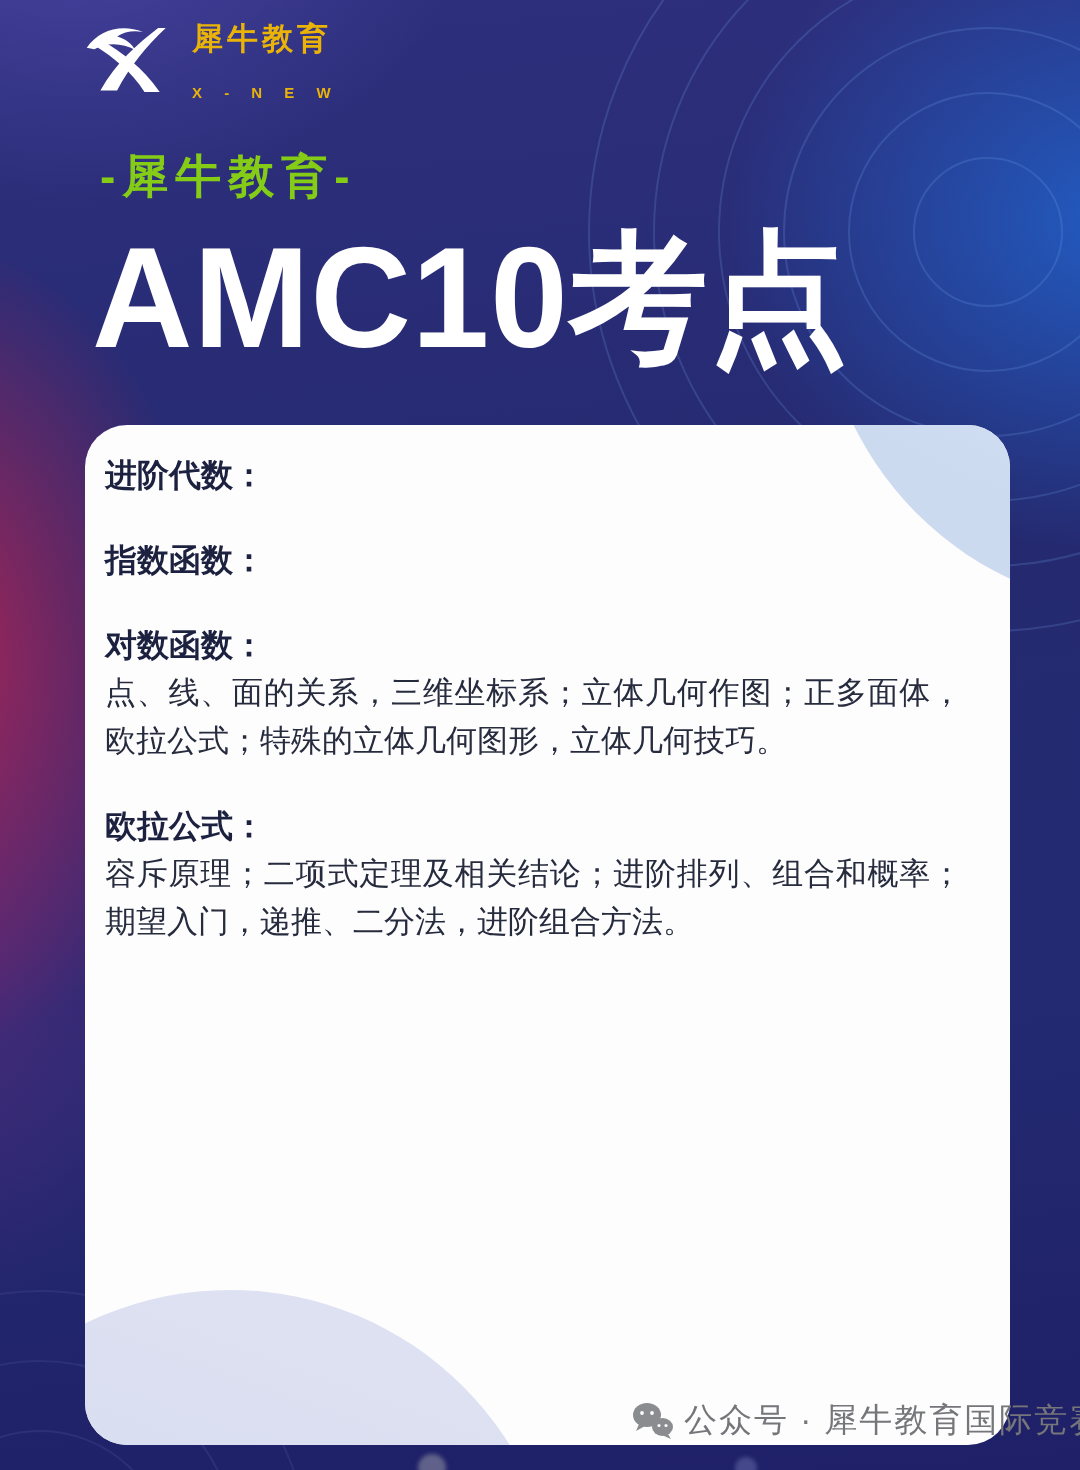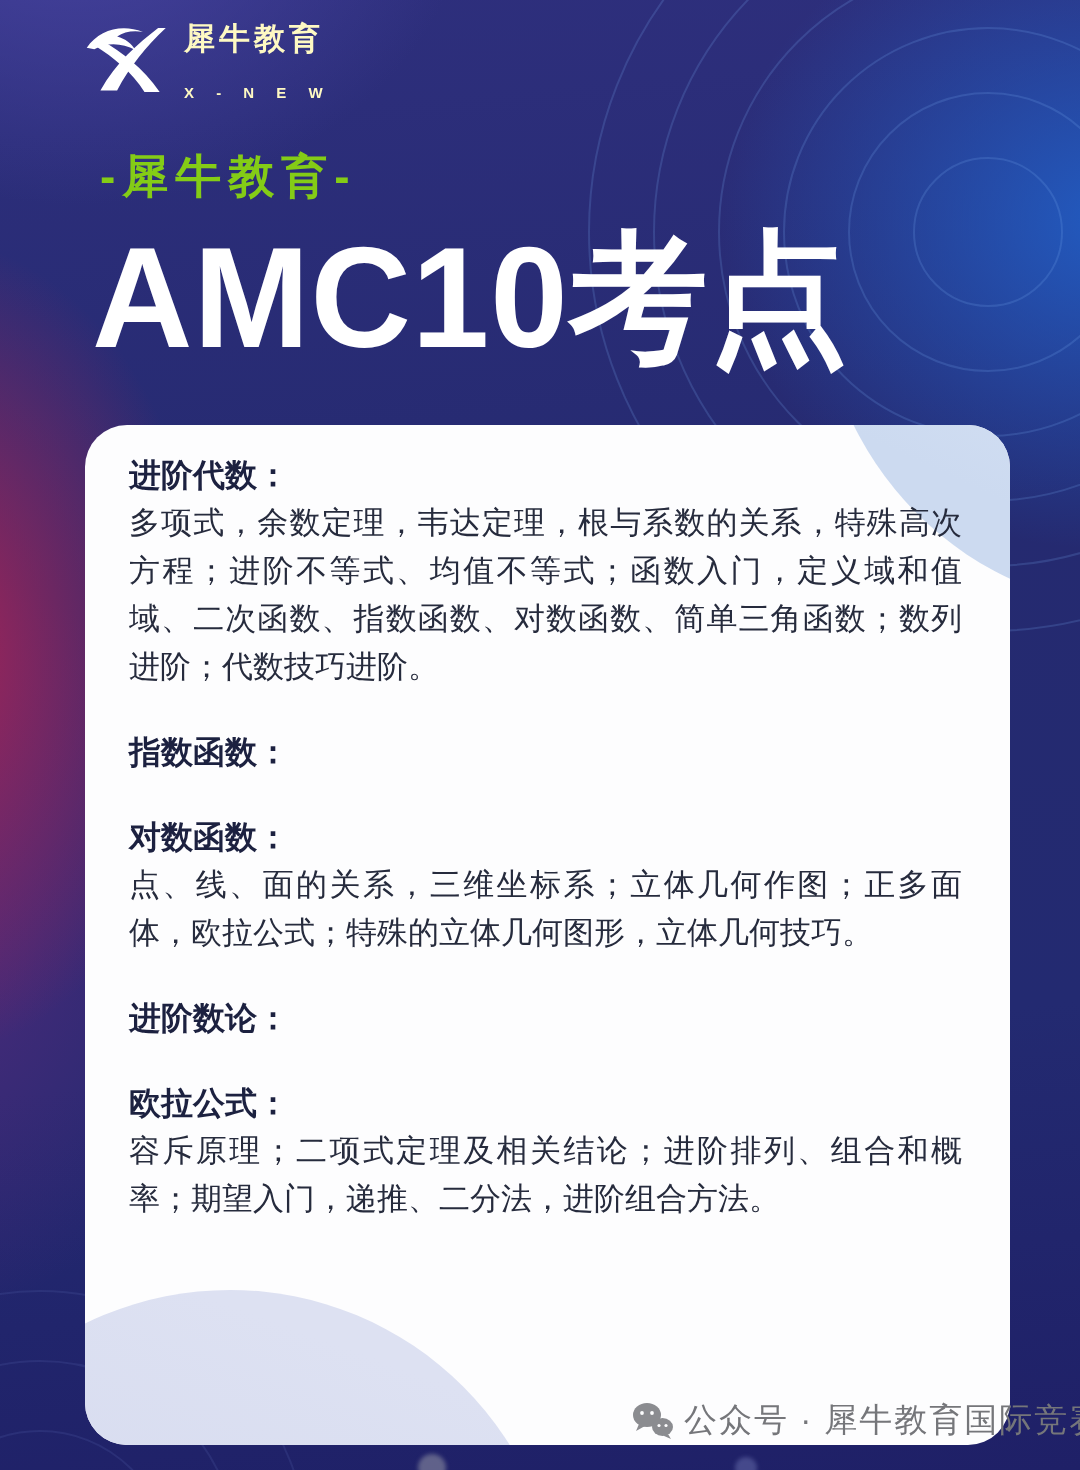--- a/index.html
+++ b/index.html
@@ -27,22 +27,22 @@
   .ring {
     position: absolute;
     border-radius: 50%;
     border: 2px solid rgba(122,170,240,0.20);
     transform: translate(-50%,-50%);
   }
   .ring.faint { border-color: rgba(122,150,220,0.12); }
   
   .logo-row {
     position: absolute; left: 84px; top: 18px;
-    display: flex; align-items: center; gap: 14px;
-    color: #fef9c3;
+    display: flex; align-items: center; gap: 22px;
+    color: #eab308;
     justify-content: flex-end;
   }
   .logo-mark { width: 86px; height: 76px; }
   .logo-texts { display: flex; flex-direction: column; }
   .logo-name { font-size: 31px; font-weight: bold; letter-spacing: 4px; }
   .logo-latin { font-size: 15px; font-weight: bold; letter-spacing: 9px; margin-top: 24px; }
   .tagline {
     position: absolute; left: 100px; top: 146px;
     color: #84cc16; font-size: 46px; font-weight: 600; letter-spacing: 7px;
   }
@@ -58,21 +58,21 @@
     width: 925px; height: 1020px;
     background: #fdfdfe;
     border-radius: 42px;
     overflow: hidden;
   }
   .deco-circle { position: absolute; width: 660px; height: 660px; border-radius: 50%; }
   .deco-tr { left: 735px; top: -475px; background: linear-gradient(205deg, #e9f0fa 10%, #ccdaf0 80%); }
   .deco-bl { left: -185px; top: 865px; background: linear-gradient(20deg, #cfd5ec 10%, #dde1f2 85%); }
   .card-content {
     position: absolute; inset: 0;
-    padding: 26px 48px 0 44px;
+    padding: 26px 48px 0 20px;
   }
   .section { margin-bottom: 37px; }
   .section-heading {
     font-size: 32px; font-weight: bold; color: #1c2140; line-height: 48px;
   }
   .section-body {
     font-size: 31px; color: #262b3d; line-height: 48px;
     text-align: justify; text-align-last: left;
   }
   
@@ -128,34 +128,32 @@
   <div class="big-title">AMC10考点</div>
 
   <div class="card">
     <div class="deco-circle deco-tr"></div>
     <div class="deco-circle deco-bl"></div>
 
     <div class="card-content">
 
       <div class="section">
         <div class="section-heading">进阶代数：</div>
-        <div class="section-body">多项式，余数定理，韦达定理，根与系数的关系，特殊高次方程；进阶不等式、均值不等式；函数入门，定义域和值域、二次函数、指数函数、对数函数、简单三角函数；数列进阶；代数技巧进阶。</div>
       </div>
 
       <div class="section">
         <div class="section-heading">指数函数：</div>
       </div>
 
       <div class="section">
         <div class="section-heading">对数函数：</div>
         <div class="section-body">点、线、面的关系，三维坐标系；立体几何作图；正多面体，欧拉公式；特殊的立体几何图形，立体几何技巧。</div>
       </div>
 
       <div class="section">
-        <div class="section-heading">进阶数论：</div>
       </div>
 
       <div class="section">
         <div class="section-heading">欧拉公式：</div>
         <div class="section-body">容斥原理；二项式定理及相关结论；进阶排列、组合和概率；期望入门，递推、二分法，进阶组合方法。</div>
       </div>
 
     </div>
   </div>
 

